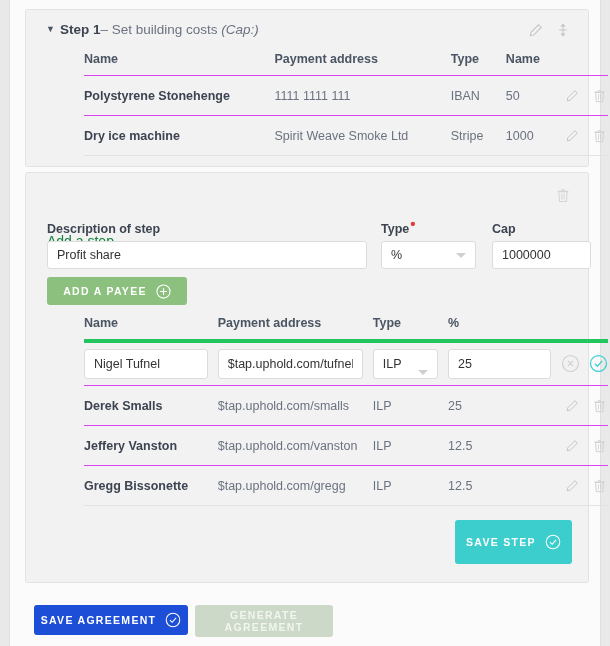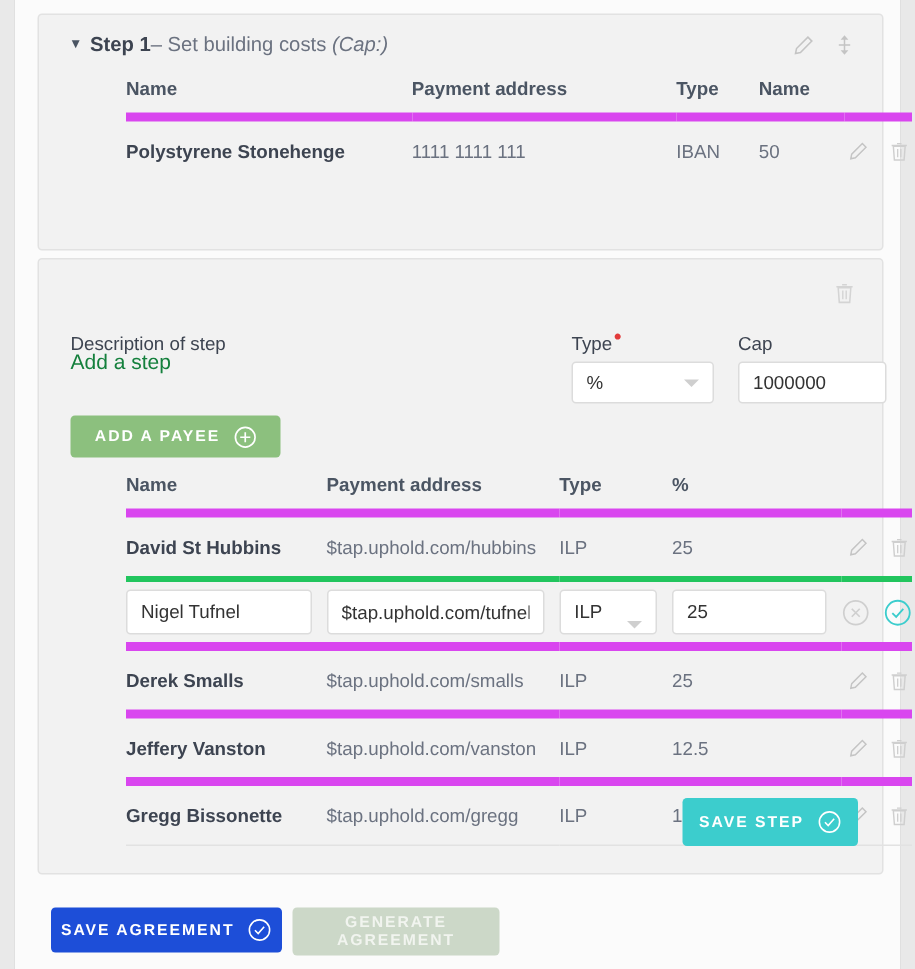--- a/index.html
+++ b/index.html
@@ -59,21 +59,21 @@
 
   
   table.tbl { position: absolute; border-collapse: collapse; margin-left: 37px; }
   table.tbl th {
     font-size: 12.5px; font-weight: bold; color: #4b5563;
     text-align: left; padding: 0 0 9px 0; vertical-align: bottom;
   }
   table.tbl td {
     font-size: 12.5px; color: #6b7280;
     padding: 11px 0 10px 0;
-    border-top: 6px solid #d946ef;
+    border-top: 1px solid #d946ef;
     vertical-align: middle;
     height: 36px;
   }
   table.tbl td.name { font-weight: bold; color: #3d4451; }
   table.tbl tr.last td { border-bottom: 1px solid #e2e2e2; }
   td.acts { text-align: right; padding-right: 2px; }
   .acts-wrap { display: flex; gap: 9px; justify-content: flex-end; align-items: center; }
 
   
   #tbl-step1 { left: 21px; top: 42px; width: 524px; }
@@ -84,21 +84,21 @@
   #tbl-step1 .c-acts { width: 34px; }
 
   
   .section-title {
     position: absolute; left: 21px; top: 14px;
     font-size: 14px; color: #15803d; font-weight: normal; margin-top: 46px;
   }
   .trash-top { position: absolute; right: 16px; top: 13px; }
 
   .field-label {
-    position: absolute; font-size: 12.5px; font-weight: normal; color: #3d4451;
+    position: absolute; font-size: 12.5px; font-weight: bold; color: #3d4451;
   }
   .req-dot { color: #e23b3b; font-size: 15px; line-height: 0; vertical-align: 4px; margin-left: 1px;}
   .inp {
     position: absolute;
     background: #fff; border: 1px solid #dcdcdc; border-radius: 3px;
     font-family: "Liberation Sans", sans-serif;
     font-size: 12.5px; color: #333;
     padding: 0 9px; height: 28px; line-height: 26px;
     outline: none;
   }
@@ -120,21 +120,21 @@
 
   .btn {
     position: absolute;
     display: flex; align-items: center; justify-content: center; gap: 9px;
     border: none; border-radius: 3px;
     font-size: 10.5px; font-weight: bold; letter-spacing: 1.3px;
     color: #fff; text-transform: uppercase;
     cursor: pointer; font-family: "Liberation Sans", sans-serif;
   }
   #btn-add-payee { left: 21px; top: 104px; width: 140px; height: 28px; background: #8cc07e; }
-  #btn-save-step { right: 16px; bottom: 18px; width: 117px; height: 32px; background: #3ccdcd; }
+  #btn-save-step { right: 16px; bottom: 18px; width: 117px; height: 44px; background: #3ccdcd; }
   #btn-save-agreement { left: 24px; top: 605px; width: 154px; height: 30px; background: #1d4ed8; }
   #btn-generate-agreement {
     left: 185px; top: 605px; width: 138px; height: 32px;
     background: #ccd8c8; color: #f1f4ef; cursor: default;
   }
 
   
   #tbl-payees { left: 21px; top: 143px; width: 524px; }
   #tbl-payees .c-name { width: 138px; }
   #tbl-payees .c-addr { width: 156px; }
@@ -204,36 +204,59 @@
                 <span class="icon-btn">
                   <svg width="13" height="14" viewBox="0 0 14 16">
                       <path d="M2.5 4h9l-.8 10.5H3.3L2.5 4z" fill="none" stroke="#cfcfcf" stroke-width="1.1"></path>
                       <path d="M1.2 3.4h11.6M5.3 2h3.4" stroke="#cfcfcf" stroke-width="1.1" fill="none"></path>
                       <path d="M5.8 6v6.3M8.2 6v6.3" stroke="#cfcfcf" stroke-width="1"></path>
                     </svg>
                 </span>
               </span>
             </td>
           </tr>
+          <tr class="last">
+            <td class="name">Dry ice machine</td>
+            <td>Spirit Weave Smoke Ltd</td>
+            <td>Stripe</td>
+            <td>1000</td>
+            <td class="acts">
+              <span class="acts-wrap">
+                <span class="icon-btn">
+                  <svg width="14" height="14" viewBox="0 0 16 16">
+                      <path d="M11.3 1.9l2.8 2.8-8.1 8.1-3.5.7.7-3.5 8.1-8.1z" fill="none" stroke="#c4c4c4" stroke-width="1.1"></path>
+                    </svg>
+                </span>
+                <span class="icon-btn">
+                  <svg width="13" height="14" viewBox="0 0 14 16">
+                      <path d="M2.5 4h9l-.8 10.5H3.3L2.5 4z" fill="none" stroke="#cfcfcf" stroke-width="1.1"></path>
+                      <path d="M1.2 3.4h11.6M5.3 2h3.4" stroke="#cfcfcf" stroke-width="1.1" fill="none"></path>
+                      <path d="M5.8 6v6.3M8.2 6v6.3" stroke="#cfcfcf" stroke-width="1"></path>
+                    </svg>
+                </span>
+              </span>
+            </td>
+          </tr>
         </tbody>
       </table>
     </div>
 
     <div class="panel" id="panel-addstep">
 
       <div class="section-title">Add a step</div>
       <span class="icon-btn trash-top">
         <svg width="14" height="15" viewBox="0 0 14 16">
             <path d="M2.5 4h9l-.8 10.5H3.3L2.5 4z" fill="none" stroke="#d4d4d4" stroke-width="1.1"></path>
             <path d="M1.2 3.4h11.6M5.3 2h3.4" stroke="#d4d4d4" stroke-width="1.1" fill="none"></path>
             <path d="M5.8 6v6.3M8.2 6v6.3" stroke="#d4d4d4" stroke-width="1"></path>
           </svg>
       </span>
 
       <div class="field-label" id="lbl-desc">Description of step</div>
+      <input class="inp" id="in-desc" value="Profit share" style="">
 
       <div class="field-label" id="lbl-type">
         <span>Type</span><span class="req-dot">•</span>
       </div>
       <div class="sel-wrap" id="sel-type">
         <input class="inp" readonly="" value="%" style="">
         <span class="caret-down"></span>
       </div>
 
       <div class="field-label" id="lbl-cap">Cap</div>
@@ -254,42 +277,20 @@
           <tr>
             <th class="c-name">Name</th>
             <th class="c-addr">Payment address</th>
             <th class="c-type">Type</th>
             <th class="c-pct">%</th>
             <th class="c-acts"></th>
           </tr>
         </thead>
         <tbody>
 
-          <tr>
-            <td class="name">David St Hubbins</td>
-            <td>$tap.uphold.com/hubbins</td>
-            <td>ILP</td>
-            <td>25</td>
-            <td class="acts">
-              <span class="acts-wrap">
-                <span class="icon-btn">
-                  <svg width="14" height="14" viewBox="0 0 16 16">
-                      <path d="M11.3 1.9l2.8 2.8-8.1 8.1-3.5.7.7-3.5 8.1-8.1z" fill="none" stroke="#c4c4c4" stroke-width="1.1"></path>
-                    </svg>
-                </span>
-                <span class="icon-btn">
-                  <svg width="13" height="14" viewBox="0 0 14 16">
-                      <path d="M2.5 4h9l-.8 10.5H3.3L2.5 4z" fill="none" stroke="#cfcfcf" stroke-width="1.1"></path>
-                      <path d="M1.2 3.4h11.6M5.3 2h3.4" stroke="#cfcfcf" stroke-width="1.1" fill="none"></path>
-                      <path d="M5.8 6v6.3M8.2 6v6.3" stroke="#cfcfcf" stroke-width="1"></path>
-                    </svg>
-                </span>
-              </span>
-            </td>
-          </tr>
 
           <tr class="editrow">
             <td class="edit-cellpad">
               <input class="inp" value="Nigel Tufnel" style="">
             </td>
             <td class="edit-cellpad">
               <input class="inp" value="$tap.uphold.com/tufnel" style="">
             </td>
             <td class="edit-cellpad">
               <span class="edit-sel">

